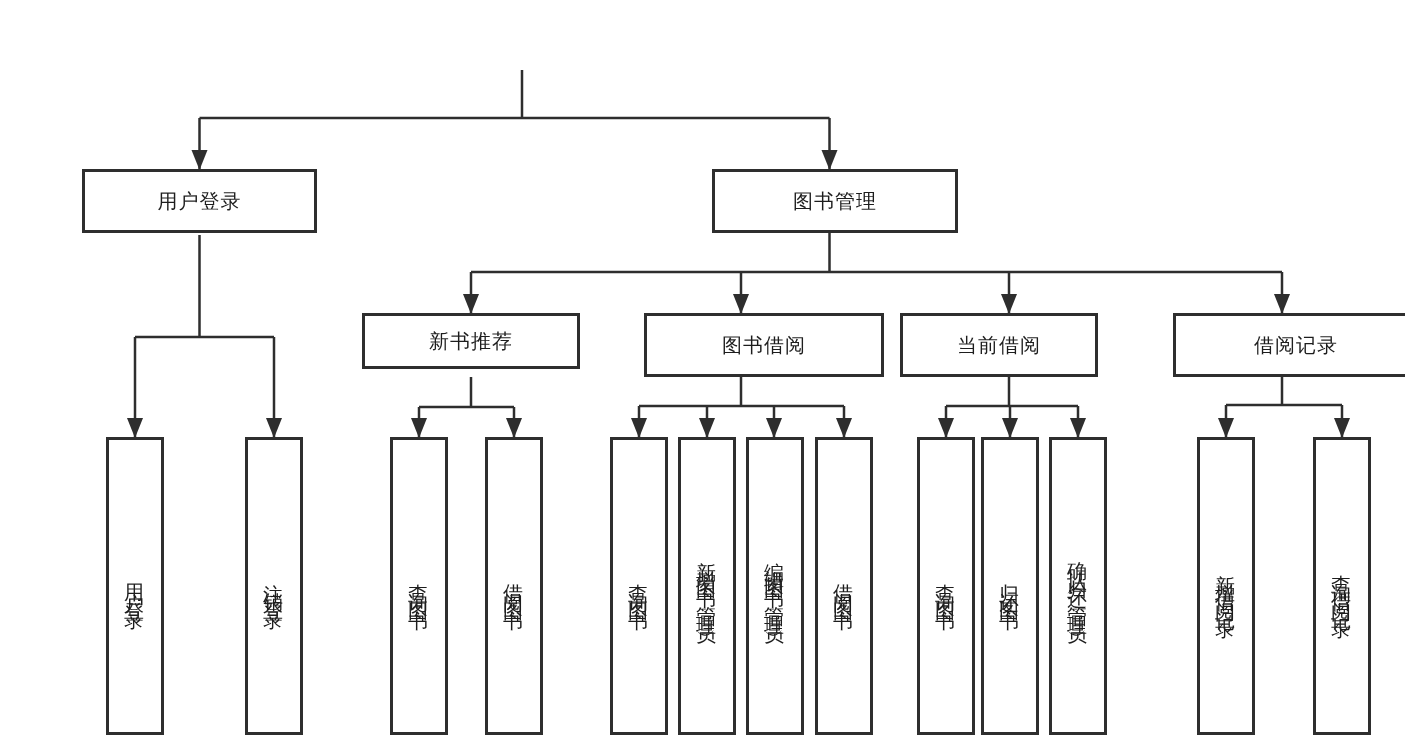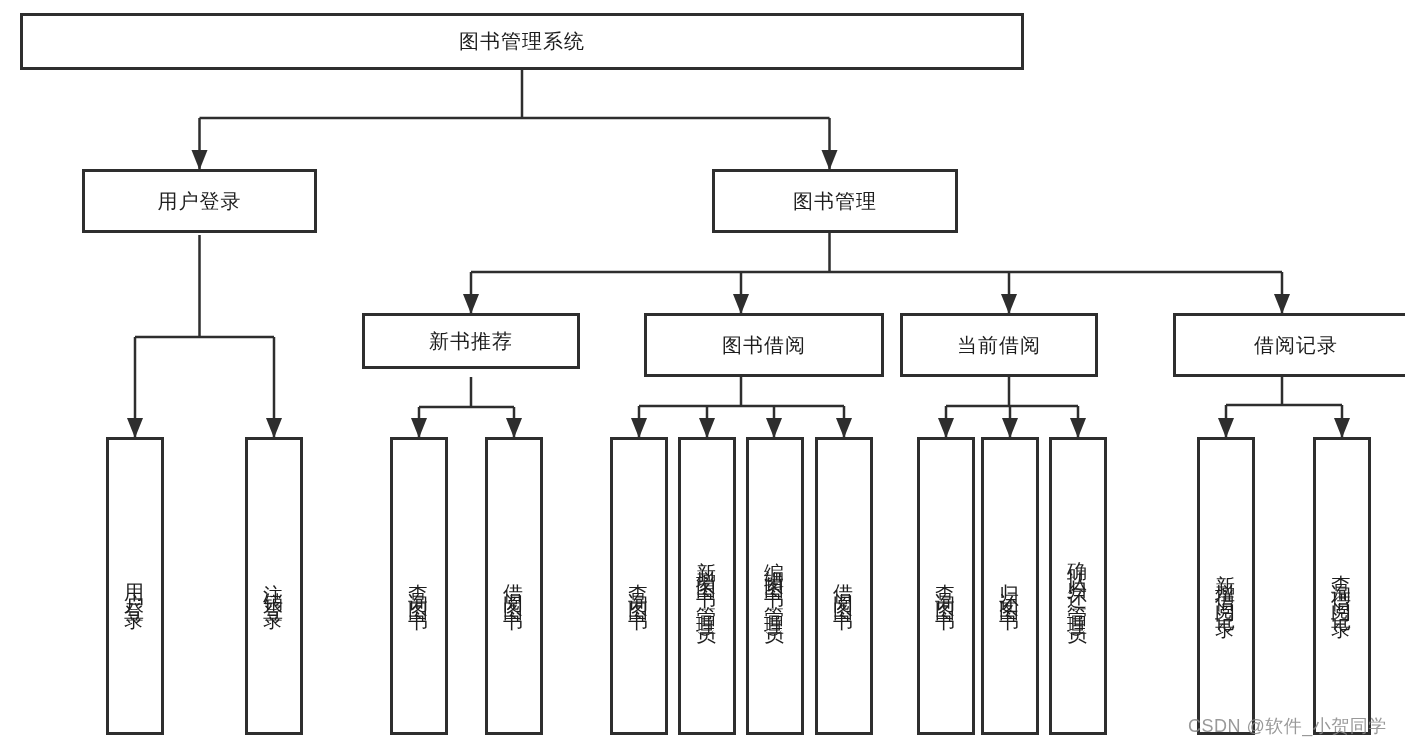--- a/index.html
+++ b/index.html
@@ -94,21 +94,20 @@
 
       <line x1="946" y1="406" x2="946" y2="437" marker-end="url(#arw)"></line>
       <line x1="1010" y1="406" x2="1010" y2="437" marker-end="url(#arw)"></line>
       <line x1="1078" y1="406" x2="1078" y2="437" marker-end="url(#arw)"></line>
 
       <line x1="1226" y1="405" x2="1226" y2="437" marker-end="url(#arw)"></line>
       <line x1="1342" y1="405" x2="1342" y2="437" marker-end="url(#arw)"></line>
     </g>
   </svg>
 
-  <div class="node hbox" style="left:20px; top:13px; width:1004px; height:57px;">图书管理系统</div>
 
   <div class="node hbox" style="left:82px; top:169px; width:235px; height:64px;">用户登录</div>
   <div class="node hbox" style="left:712px; top:169px; width:246px; height:64px;">图书管理</div>
 
   <div class="node hbox" style="left:362px; top:313px; width:218px; height:56px;">新书推荐</div>
   <div class="node hbox" style="left:632px; top:313px; width:240px; height:64px;margin-left:12px;">图书借阅</div>
   <div class="node hbox" style="left:900px; top:313px; width:198px; height:64px;">当前借阅</div>
   <div class="node hbox" style="left:1173px; top:313px; width:246px; height:64px;">借阅记录</div>
 
   <div class="node vbox" style="left:106px;">用户登录</div>
@@ -122,15 +121,14 @@
   <div class="node vbox" style="left:746px;">编辑图书（管理员）</div>
   <div class="node vbox" style="left:815px;">借阅图书</div>
 
   <div class="node vbox" style="left:917px;">查询图书</div>
   <div class="node vbox" style="left:981px;">归还图书</div>
   <div class="node vbox" style="left:1049px;">确认归还（管理员）</div>
 
   <div class="node vbox" style="left:1197px;">新增借阅记录</div>
   <div class="node vbox" style="left:1313px;">查询借阅记录</div>
 
-  <div class="watermark">CSDN @软件_小贺同学</div>
 
 </div>
 
 </body></html>

